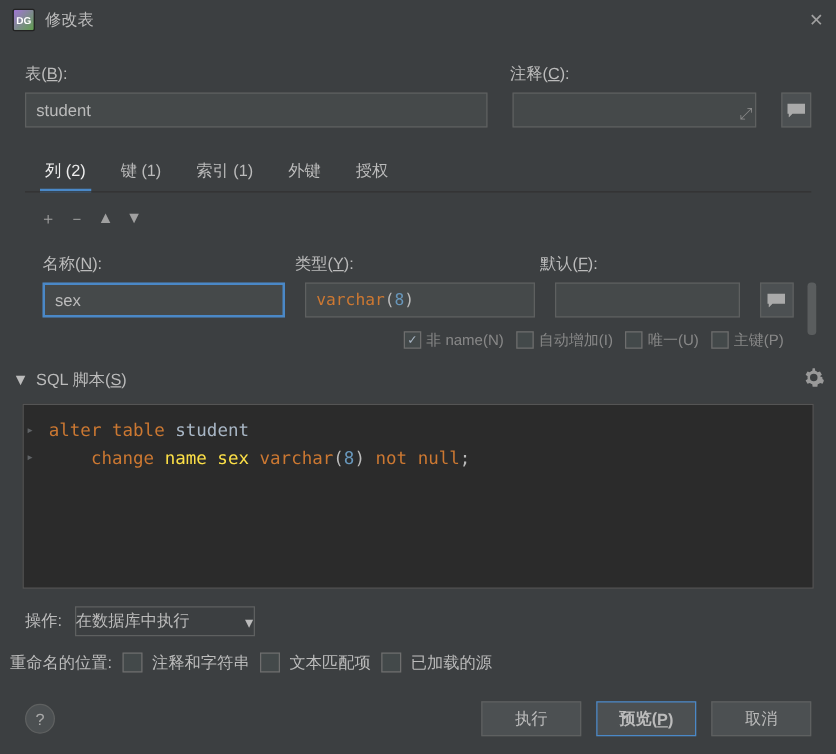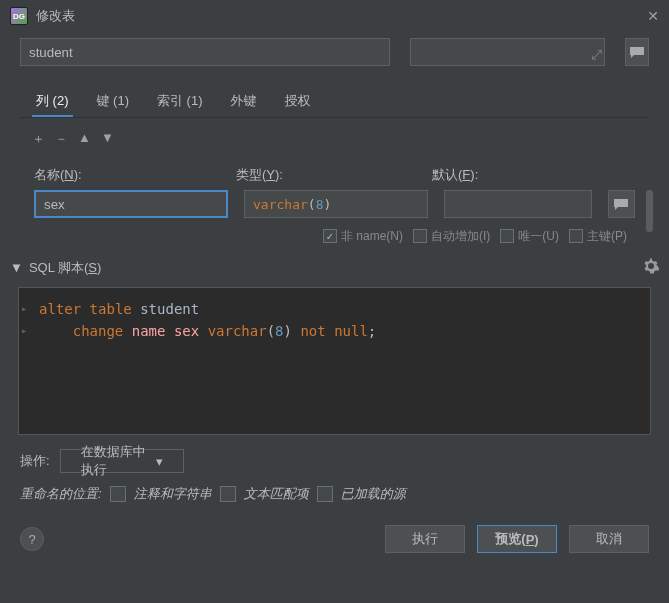--- a/index.html
+++ b/index.html
@@ -91,21 +91,21 @@
     background: #45494a;
     border: 1px solid #5e6060;
     display: flex; align-items: center; padding: 0 8px;
     font-family: "Consolas", monospace;
     font-size: 13px;
   }
   .type-box { width: 188px; }
   .default-box { width: 150px; }
   .kw-type { color: #cc7832; }
   .kw-num { color: #6897bb; }
-  .kw-ident { color: #fca5a5; }
+  .kw-ident { color: #fde047; }
   .kw-table { color: #a9b7c6; }
   .cb-row {
     display: flex; gap: 10px; margin-top: 10px; justify-content: flex-end;
     align-items: center; font-size: 12px; color: #888;
     overflow: hidden; height: 16px;
     padding-right: 8px;
   }
   .cb-row .cb-item { display: flex; align-items: center; gap: 4px; white-space: nowrap; }
   .ck {
     width: 14px; height: 14px; border: 1px solid #6e6e6e;
@@ -132,25 +132,25 @@
     font-size: 14px;
     line-height: 22px;
     position: relative;
   }
   .sql-editor .gutter { position: absolute; left: 2px; top: 10px; color: #606366; font-size: 10px; }
   .sql-line { padding-left: 12px; white-space: pre; }
   .op-row { display: flex; align-items: center; gap: 10px; margin-top: 14px; padding: 0 20px; }
   .select {
     background: #3c3f41;
     border: 1px solid #5e6060;
-    height: 24px; width: 124px;
+    height: 24px; width: 144px;
     display: flex; align-items: center; justify-content: space-between;
-    padding: 0 20px; cursor: pointer;
-  }
-  .rename-row { display: flex; align-items: center; gap: 8px; margin-top: 12px; padding: 0 20px; font-size: 13px; font-style: italic; }
+    padding: 0 0; cursor: pointer;
+  }
+  .rename-row { display: flex; align-items: center; gap: 8px; margin-top: 12px; padding: 0 8px; font-size: 13px; }
   .rename-row .ck { width: 16px; height: 16px; }
   .footer {
     display: flex; align-items: center; gap: 12px;
     padding: 12px 20px; margin-top: 10px;
   }
   .footer .help {
     width: 24px; height: 24px; border-radius: 12px;
     background: #4c5052; border: 1px solid #5e6060;
     display: flex; align-items: center; justify-content: center;
     color: #aaa; cursor: pointer;
@@ -170,20 +170,24 @@
 </head>
 <body>
 
 <div class="titlebar">
   <div class="dg-icon">DG</div>
   <div class="title">修改表</div>
   <div class="close-x">✕</div>
 </div>
 
 <div class="section">
+  <div class="row-labels">
+    <div class="left"><span>表(</span><span class="underline-key">B</span><span>):</span></div>
+    <div class="right"><span>注释(</span><span class="underline-key">C</span><span>):</span></div>
+  </div>
   <div class="inputs-row">
     <input class="text-input table" value="student" style="">
     <div class="comment-box">
       <span>⤢</span>
     </div>
     <div class="icon-btn">
       <svg width="16" height="12" viewBox="0 0 16 12">
           <path d="M1 1h14v8H5l-3 3V9H1z" fill="#aaa"></path>
         </svg>
     </div>

